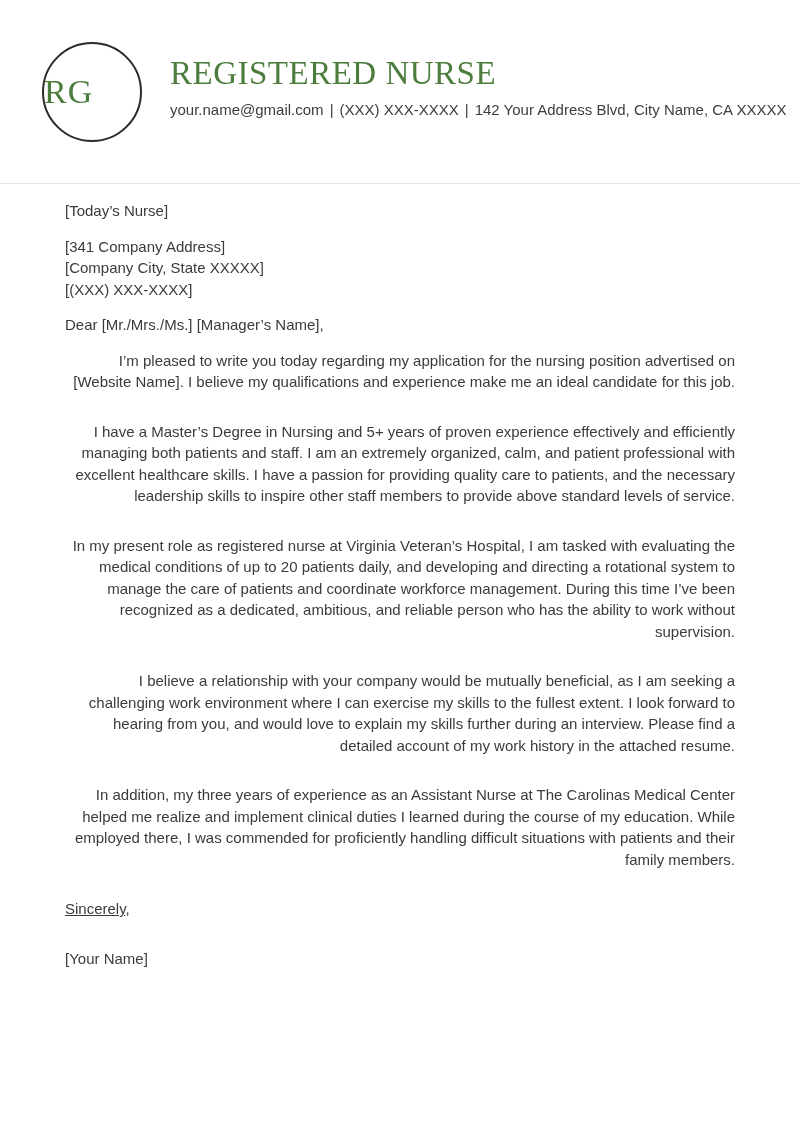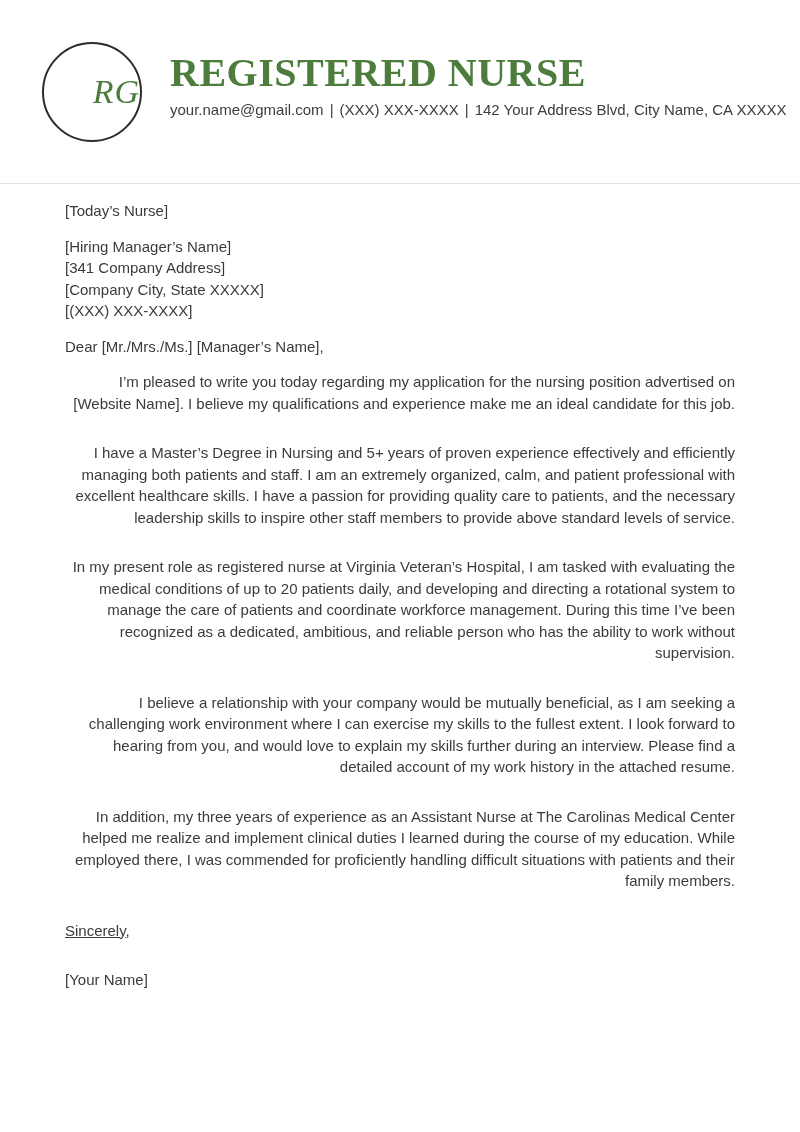--- a/index.html
+++ b/index.html
@@ -30,39 +30,38 @@
   .logo-circle {
     position: absolute;
     left: 42px;
     top: 42px;
     width: 100px;
     height: 100px;
     border: 2px solid var(--circle-border);
     border-radius: 50%;
     display: flex;
     align-items: center;
-    justify-content: flex-end;
-    font-style: italic;
+    justify-content: flex-start;
   }
   .monogram {
     font-family: "Liberation Serif", "DejaVu Serif", serif;
     font-size: 34px;
     color: var(--accent-green);
     letter-spacing: 1px;
   }
   .header-text {
     position: absolute;
     left: 170px;
     top: 53px;
   }
   .page-title {
     font-family: "Liberation Serif", "DejaVu Serif", serif;
-    font-size: 40px;
+    font-size: 33px;
     line-height: 40px;
-    font-weight: 700;
+    font-weight: 400;
     color: var(--accent-green);
     letter-spacing: 0.5px;
     white-space: nowrap;
   }
   .contact-line {
     margin-top: 7px;
     font-size: 15px;
     line-height: 19px;
     color: var(--contact-text);
     white-space: nowrap;
@@ -97,21 +96,20 @@
       <div class="contact-line">
         <span>your.name@gmail.com</span><span class="contact-sep">|</span><span>(XXX) XXX-XXXX</span><span class="contact-sep">|</span><span>142 Your Address Blvd, City Name, CA XXXXX</span>
       </div>
     </div>
   </div>
 
   <div class="letter">
     <div class="block">[Today’s Nurse]</div>
 
     <div class="block">
-        <div>[Hiring Manager’s Name]</div>
         <div>[341 Company Address]</div>
         <div>[Company City, State XXXXX]</div>
         <div>[(XXX) XXX-XXXX]</div>
       </div>
 
     <div class="block">Dear [Mr./Mrs./Ms.] [Manager’s Name],</div>
 
     <div>
         <p class="para">I’m pleased to write you today regarding my application for the nursing position advertised on [Website Name]. I believe my qualifications and experience make me an ideal candidate for this job.</p>
         <p class="para">I have a Master’s Degree in Nursing and 5+ years of proven experience effectively and efficiently managing both patients and staff. I am an extremely organized, calm, and patient professional with excellent healthcare skills. I have a passion for providing quality care to patients, and the necessary leadership skills to inspire other staff members to provide above standard levels of service.</p>

